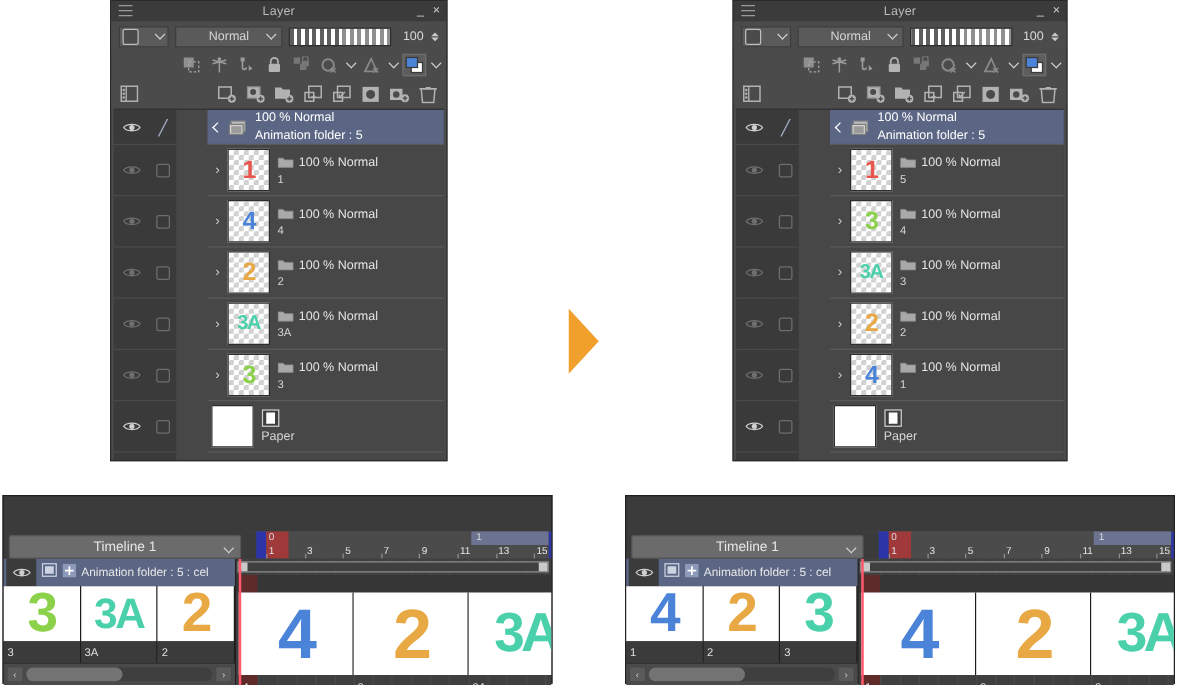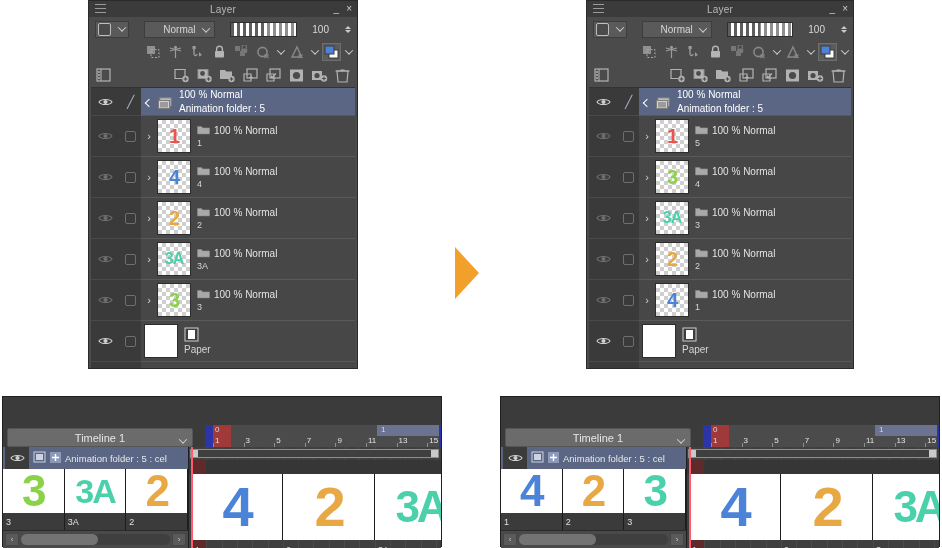--- a/index.html
+++ b/index.html
@@ -11,21 +11,21 @@
   .layer-win{ position:absolute; background:#4b4b4b; border:1px solid #2a2a2a; }
   .lw-title{ height:16px; background:#3b3b3b; position:relative; display:flex;
     align-items:center; }
   .lw-title .ham{ position:absolute; left:6px; top:3px; width:11px; height:9px; }
   .ham i{ display:block; height:1px; background:#9a9a9a; margin-bottom:3px; }
   .lw-title .tt{ flex:1; text-align:center; color:#b9b9b9; font-size:10px; letter-spacing:.2px;}
   .lw-title .wbtns{ position:absolute; right:5px; top:2px; display:flex; gap:7px;
     color:#cfcfcf; font-size:10px; line-height:12px;}
   .wbtns span{ cursor:default; }
 
-  .lw-row1{ height:24px; display:flex; align-items:center; padding:0 6px; gap:15px;
+  .lw-row1{ height:24px; display:flex; align-items:center; padding:0 6px; gap:5px;
      background:#4b4b4b;}
   .combo{ background:#5a5a5a; border:1px solid #3d3d3d; height:17px; display:flex;
      align-items:center; color:#d5d5d5; font-size:10px; }
   .combo.sq{ width:42px; justify-content:space-between; padding:0 3px 0 2px;}
   .sqbox{ width:13px;height:13px;border:1px solid #bdbdbd;border-radius:2px;background:#4b4b4b;}
   .combo.mode{ width:92px; justify-content:center; position:relative;}
   .combo.mode .cv{ position:absolute; right:5px; }
   .chev{ display:inline-block; width:6px;height:6px; border-right:1px solid #cfcfcf;
      border-bottom:1px solid #cfcfcf; transform:rotate(45deg) translate(-1px,-1px);}
   .opacity-bar{ width:87px;height:15px; border:1px solid #2f2f2f;
@@ -50,21 +50,21 @@
   .lw-row3{ height:24px; display:flex; align-items:center; padding:0 5px;
      background:#4b4b4b; }
   .lw-row3 .right{ margin-left:auto; display:flex; gap:4px; align-items:center;}
 
   
   .ll{ background:#3d3d3d; margin:0 2px 2px 2px; border-top:1px solid #333; display:flex;}
   .ll-eye{ width:29px; background:#3a3a3a;}
   .ll-lock{ width:21px; background:#3a3a3a;}
   .ll-main{ flex:1; background:#474747;}
   .lrow{ height:41px; border-bottom:1px solid #5a5a5a; display:flex; align-items:center;
-     position:relative; }
+     position:relative;margin-left:25px; }
   .lrow.sel{ background:#5b6684; height:28px; }
   .eyecell,.lockcell{ height:41px; display:flex;align-items:center;justify-content:center;
     border-bottom:1px solid #4a4a4a;}
   .eyecell.sel,.lockcell.sel{ height:28px; }
   .lockbox{ width:11px;height:11px;border:1px solid #6e6e6e;border-radius:2px;}
   .penmark{ color:#a8b4cf; font-size:12px; }
   .expander{ width:16px; text-align:center; color:#cfcfcf; font-size:11px; }
   .thumb{ width:34px;height:34px; border:1px solid #2d2d2d; flex:none;
      display:flex;align-items:center;justify-content:center;
      background-color:#fff;

